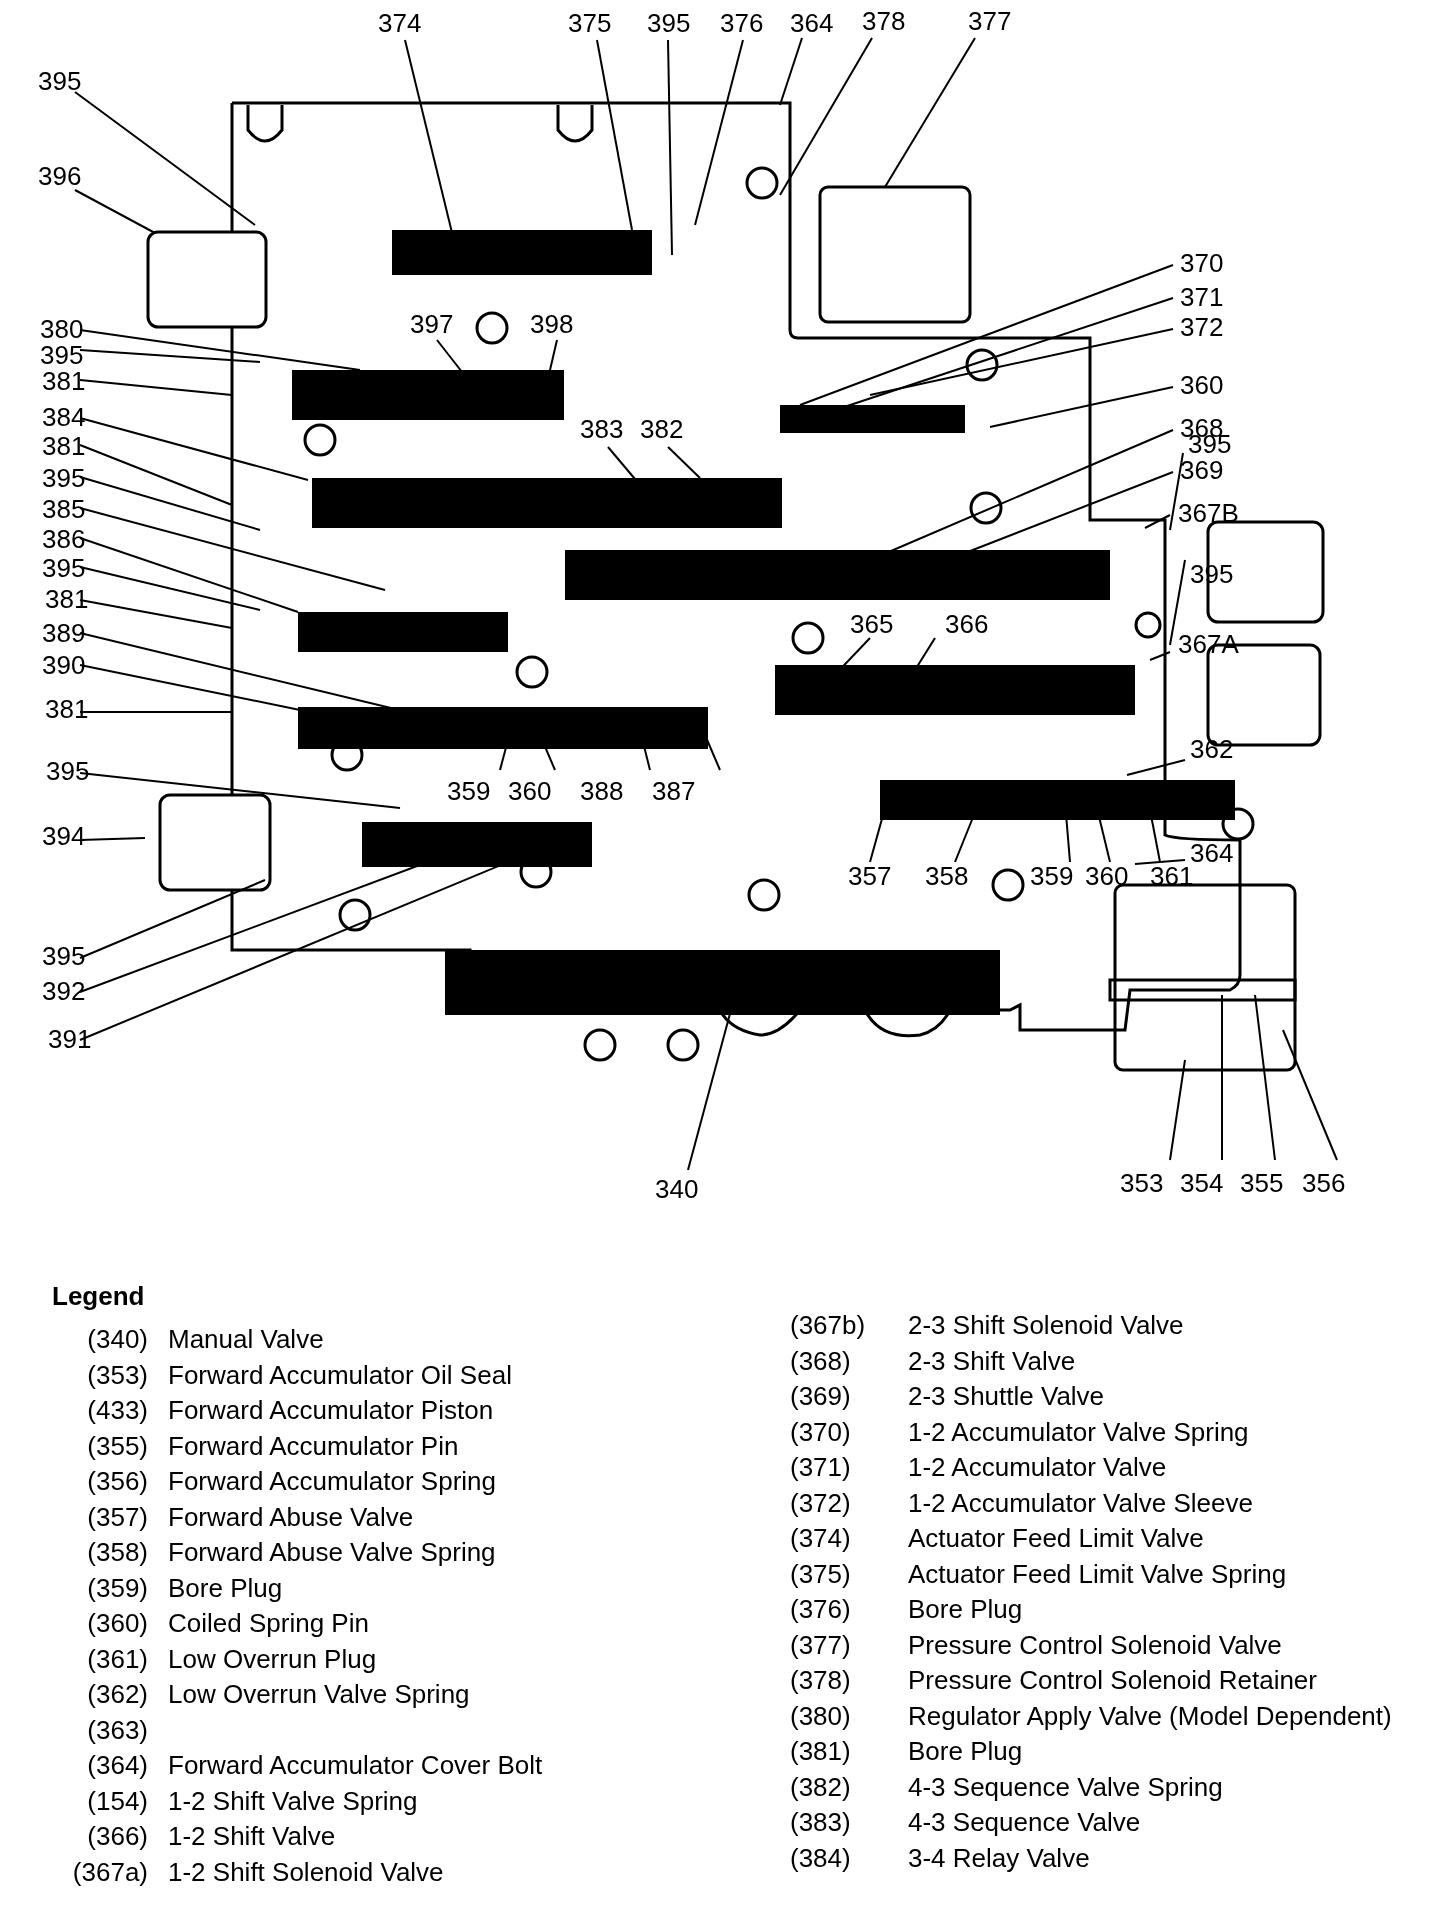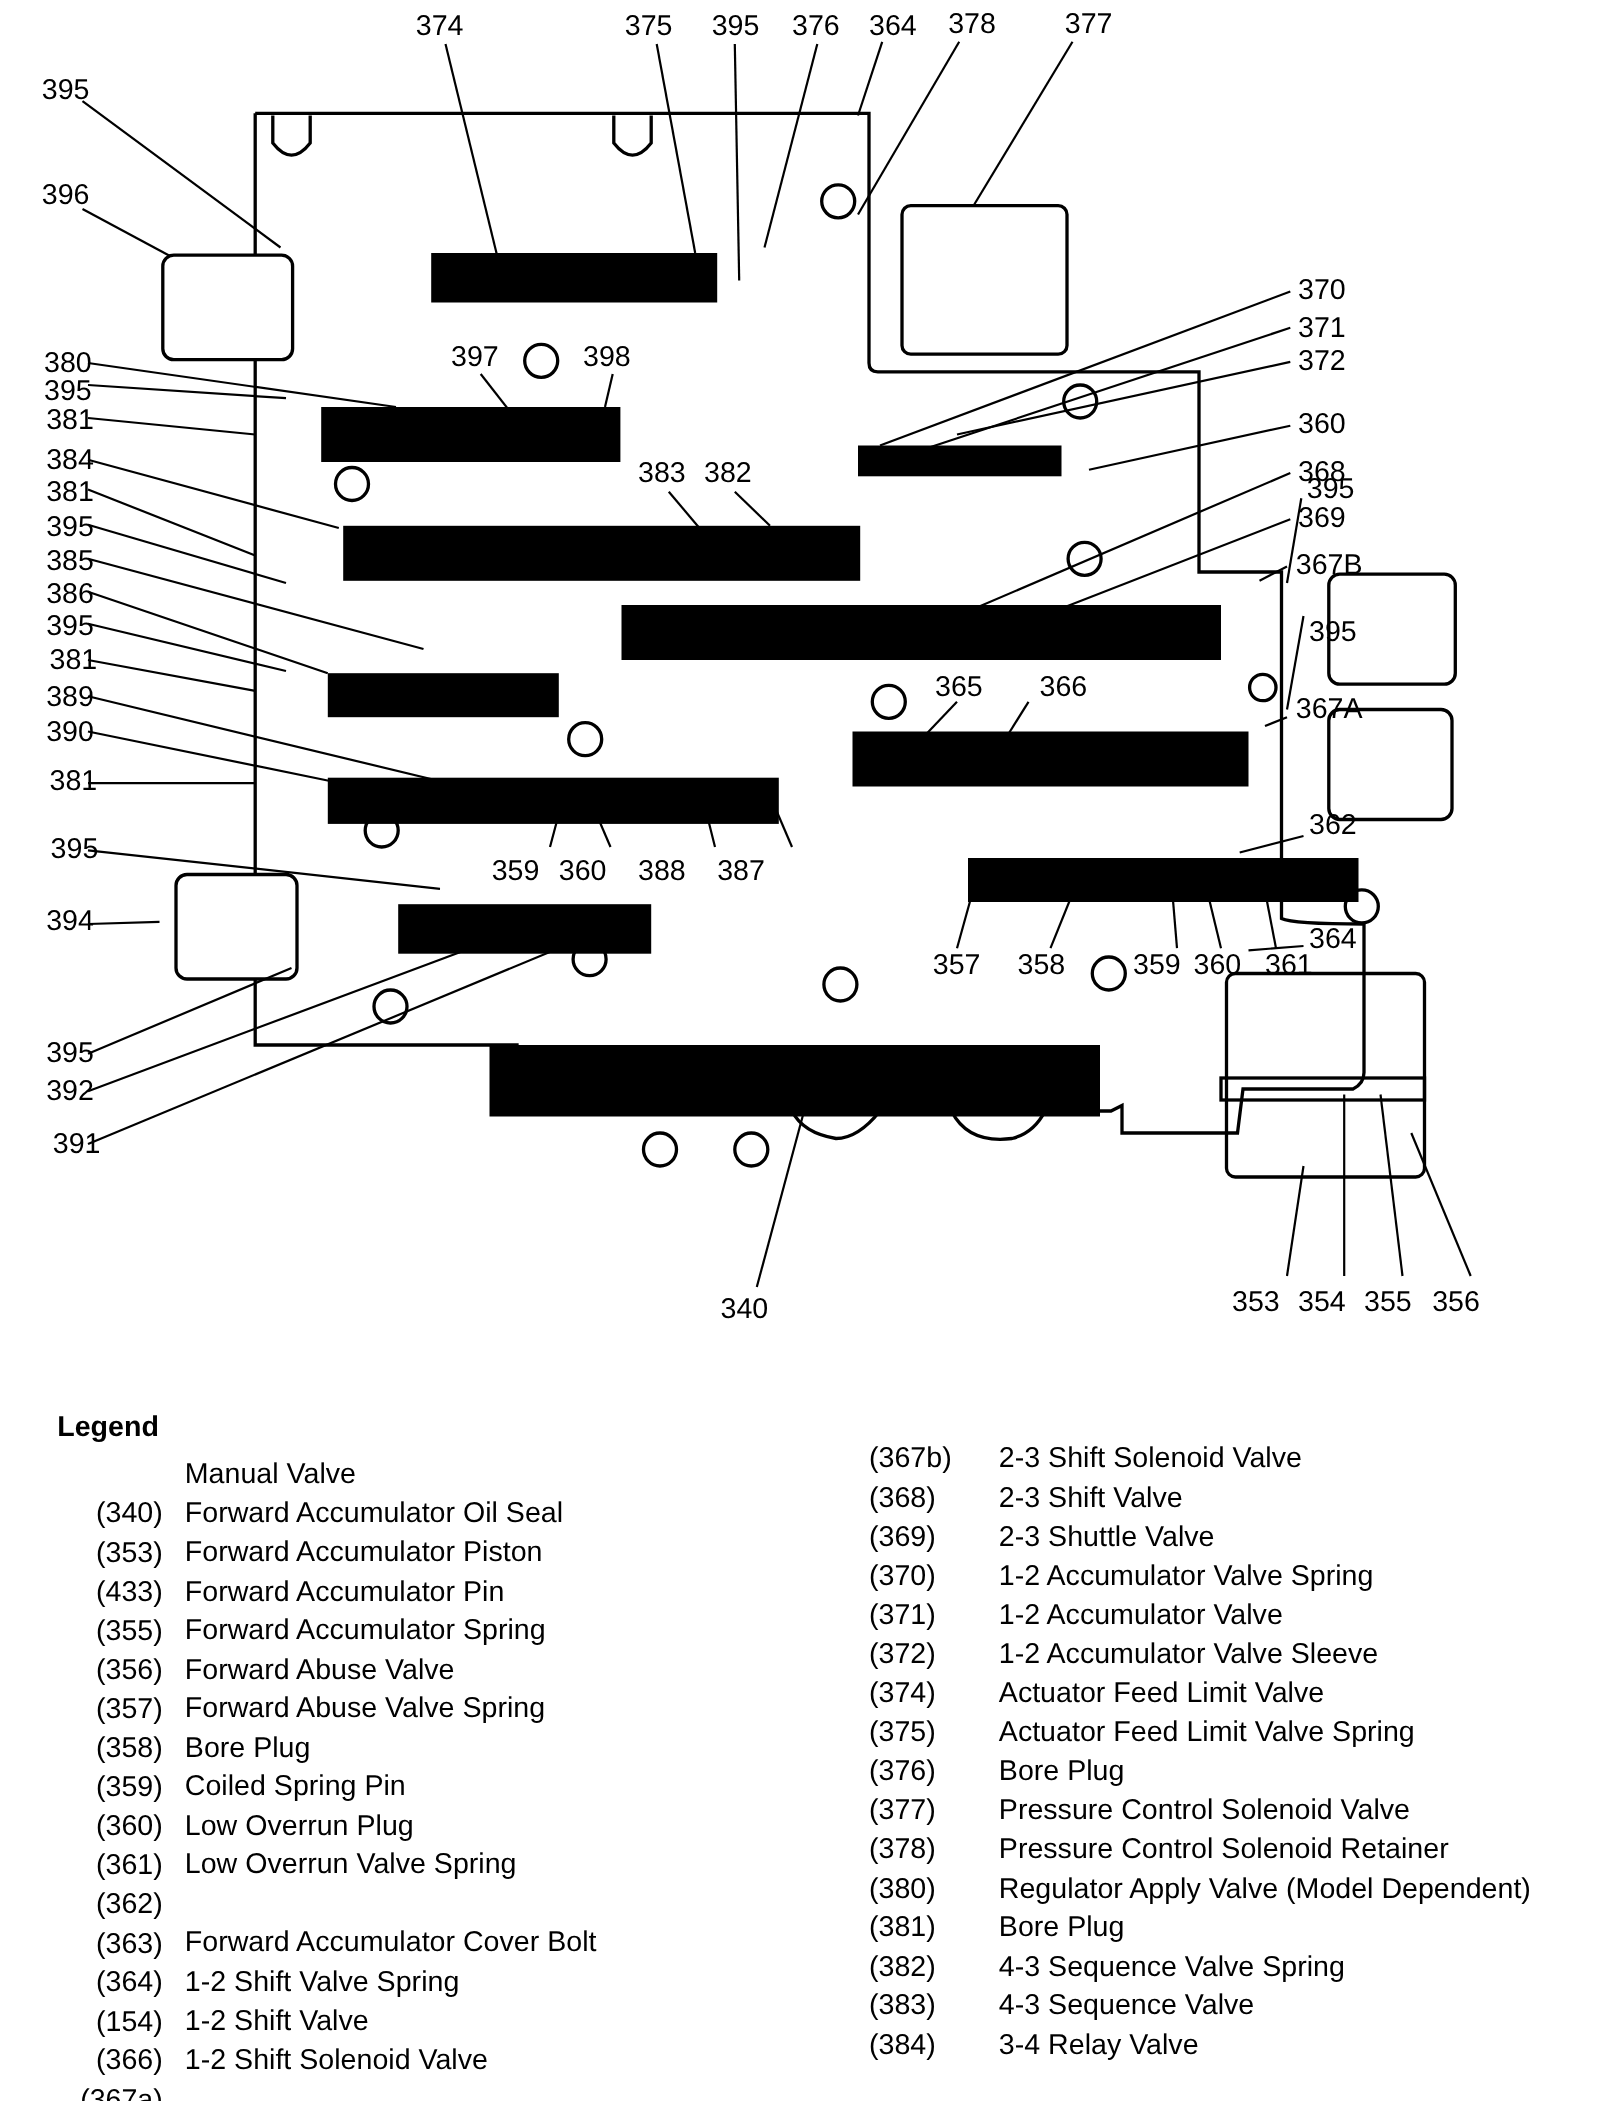--- a/index.html
+++ b/index.html
@@ -4,21 +4,21 @@
 <style>
   html, body { margin:0; padding:0; background:#fff; }
   body { width:1456px; height:1910px; position:relative; overflow:hidden; font-family:"Liberation Sans", sans-serif; color:#000; }
   #diagram { position:absolute; left:0; top:0; width:1456px; height:1260px; }
   .callout { font-family:"Liberation Sans", sans-serif; font-size:26px; fill:#000; }
   .legend-title { position:absolute; left:24px; top:1281px; font-size:26px; font-weight:bold;margin-left:28px; }
   .legend-col { position:absolute; top:1322px; }
   .legend-col.left { left:40px; }
   .legend-col.right { left:790px; top:1322px; }
   .legend-row { height:35.5px; line-height:35.5px; font-size:26px; white-space:nowrap; display:flex; }
-  .legend-col.left .code { width:108px; text-align:right; padding-right:20px;margin-top:36px; }
+  .legend-col.left .code { width:108px; text-align:right; padding-right:20px; }
   .legend-col.right .code { width:98px; text-align:left; padding-right:20px; }
   .legend-col.right { top:1308px; }
 </style>
 </head>
 <body>
 
 <svg id="diagram" viewBox="0 0 1456 1260" xmlns="http://www.w3.org/2000/svg">
   <g fill="none" stroke="#000" stroke-width="3">
 
     <path d="M232 103 L790 103 L790 330 Q790 338 798 338 L1090 338 L1090 520 L1165 520 L1165 835 Q1175 840 1240 840 L1240 975 Q1240 985 1230 990 L1130 990 L1125 1030 L1020 1030 L1020 1005 L1010 1010 L950 1010 Q940 1030 920 1035 Q880 1040 865 1010 L800 1010 Q780 1035 760 1035 Q730 1030 720 1010 L600 1010 L480 1010 L470 995 L470 950 L232 950 L232 103"></path>

